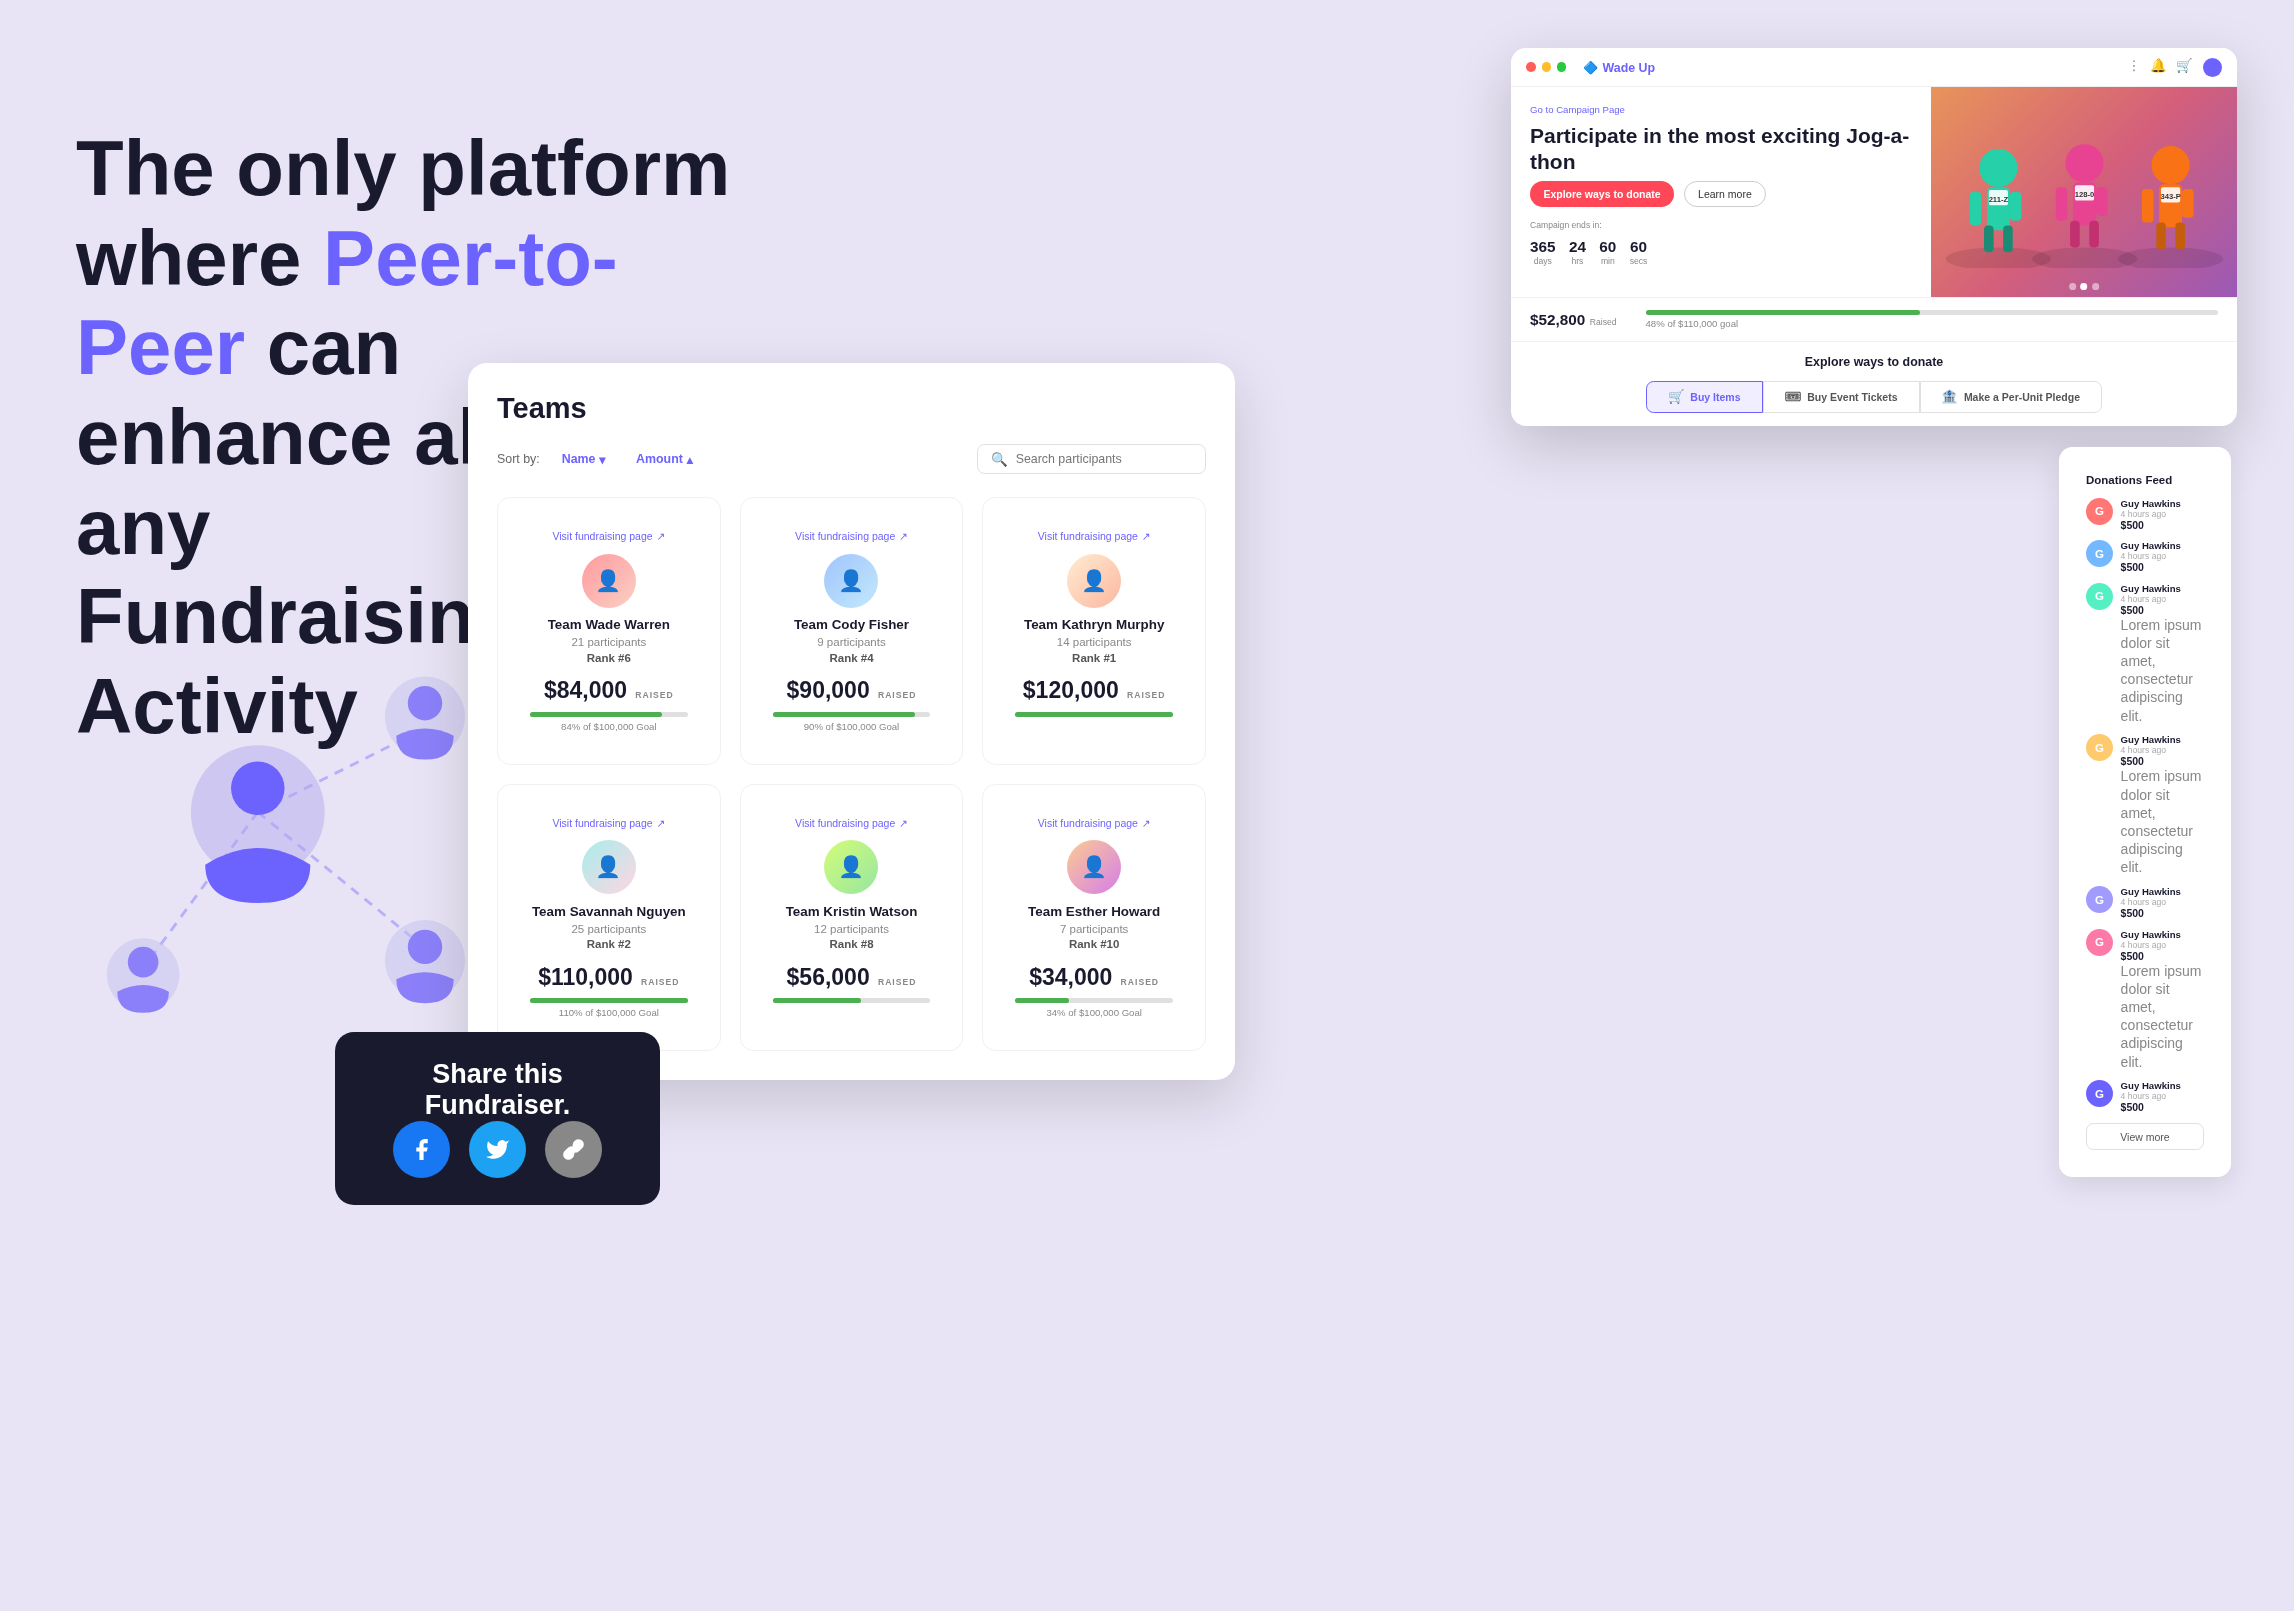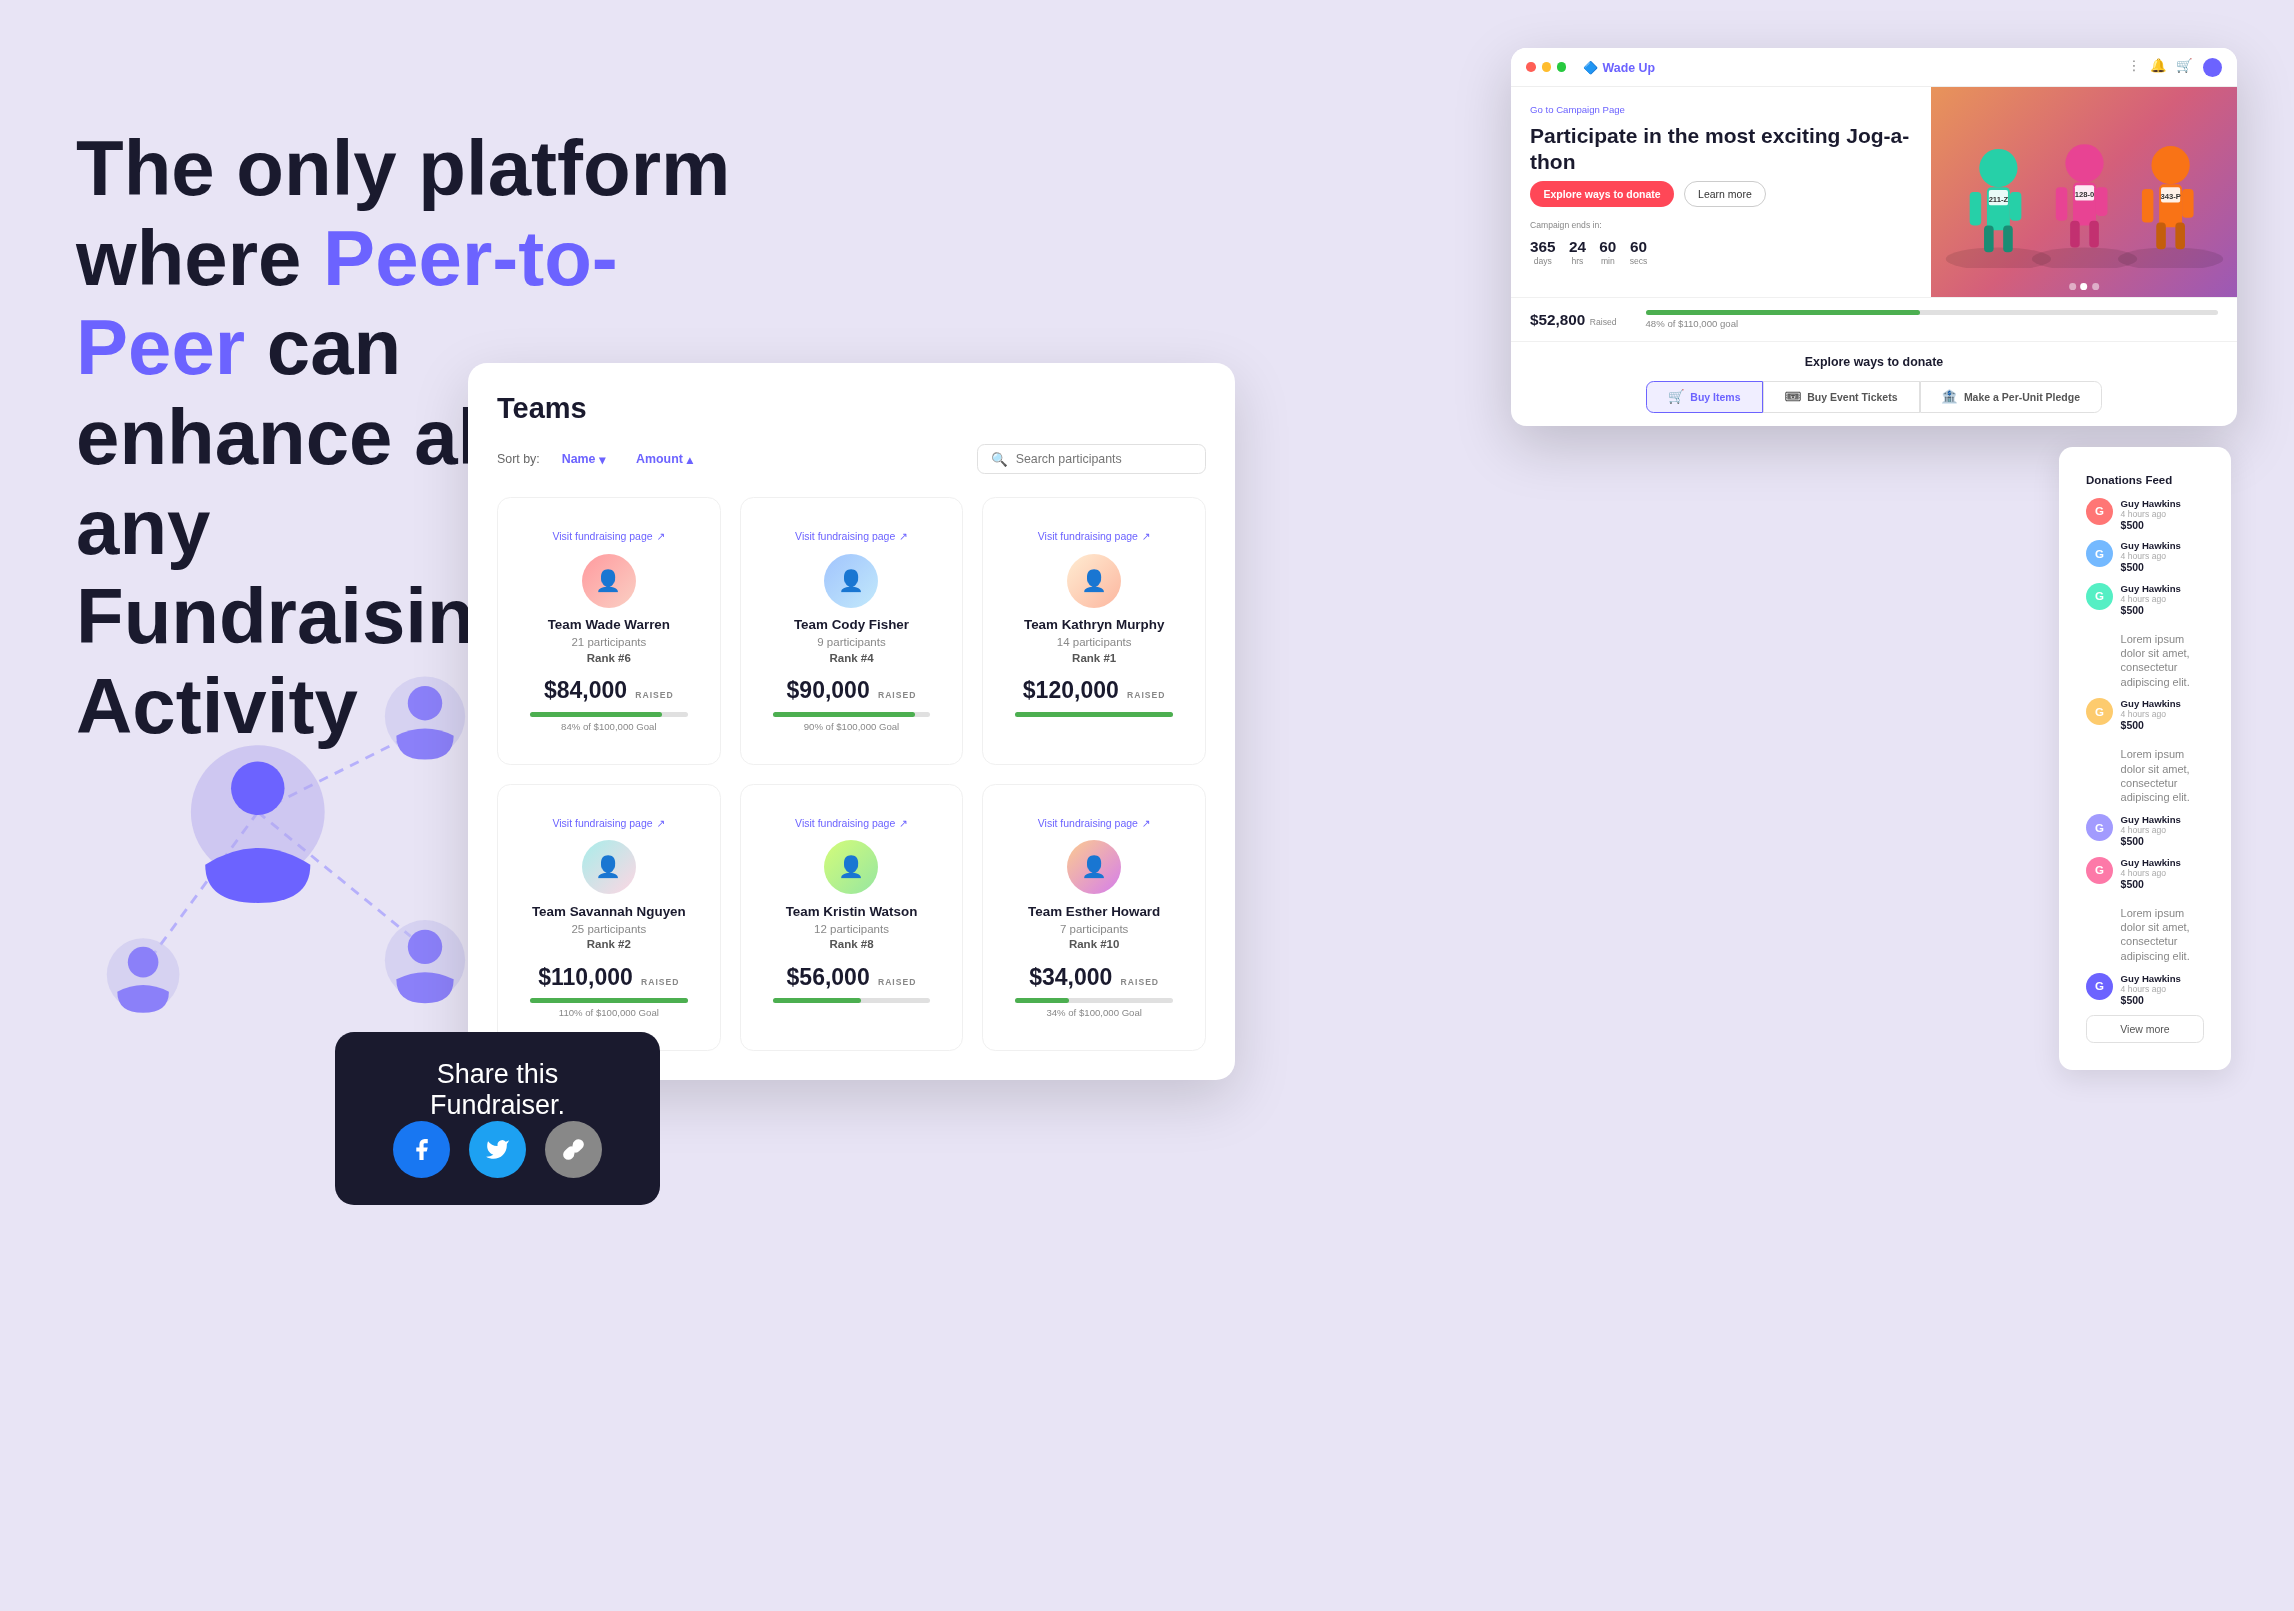--- a/index.html
+++ b/index.html
@@ -37,21 +37,21 @@
       background: #1a1a2e;
       border-radius: 19px;
       padding: 27px 38px;
       color: white;
       text-align: center;
       width: 325px;
       z-index: 20;
     }
     .share-popup .share-title {
       font-size: 27px;
-      font-weight: 400;
+      font-weight: 700;
     }
     .share-icons {
       display: flex;
       justify-content: center;
       gap: 19px;
     }
     .share-btn {
       width: 57px;
       height: 57px;
       border-radius: 50%;
@@ -438,21 +438,21 @@
       align-items: center;
       justify-content: center;
       font-size: 11.5px;
       color: white;
       font-weight: 700;
     }
     .donation-info {}
     .donation-name { font-size: 9.6px; font-weight: 700; color: #1a1a2e; }
     .donation-time { font-size: 8.6px; color: #aaa; }
     .donation-amount { font-size: 10.5px; font-weight: 700; color: #1a1a2e; }
-    .donation-text { font-size: 11px; color: #888; line-height: 1.3; margin-top: 16px; }
+    .donation-text { font-size: 14px; color: #888; line-height: 1.3; }
     .view-more-btn {
       width: 100%;
       text-align: center;
       padding: 6.7px;
       border: 1px solid #e0e0e0;
       border-radius: 7.6px;
       font-size: 10.5px;
       color: #555;
       cursor: pointer;
       margin-top: 3.8px;

